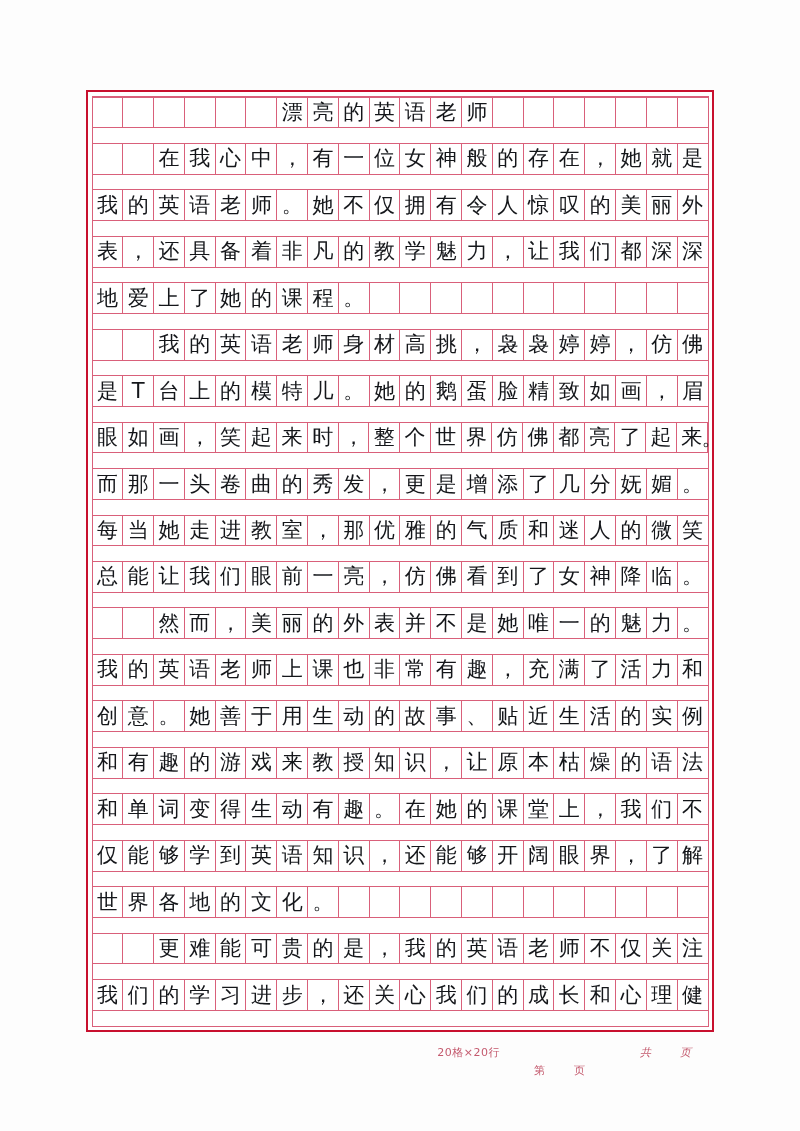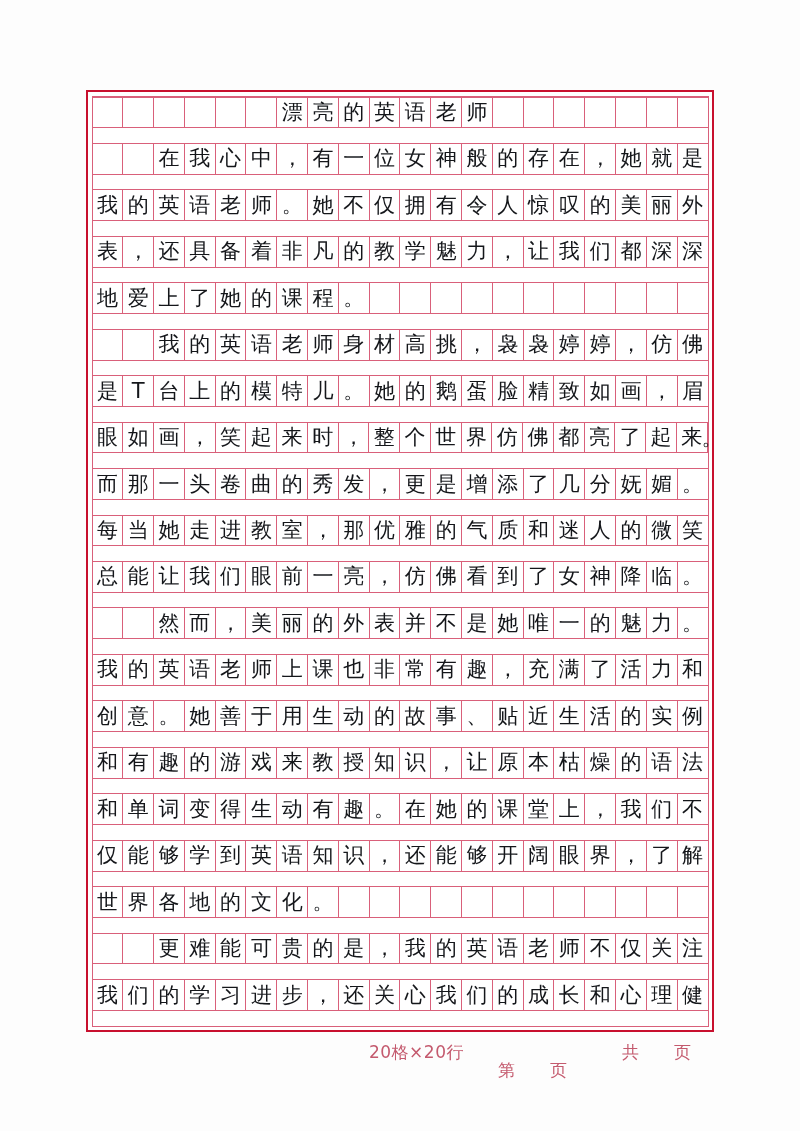--- a/index.html
+++ b/index.html
@@ -108,26 +108,26 @@
   #footer {
     position: absolute;
     left: 86px;
     top: 1039px;
     width: 628px;
     height: 26px;
     display: flex;
     align-items: center;
     justify-content: flex-end;
     color: #c45a6e;
-    font-size: 17px;
+    font-size: 11px;
     font-family: "DejaVu Sans", "Liberation Sans", sans-serif;
   }
   #footer .f-spec { margin-right: 34px; letter-spacing: 0.5px; }
   #footer .f-page { margin-right: 46px; letter-spacing: 9px; margin-top: 36px; }
-  #footer .f-total { margin-right: 14px; letter-spacing: 9px; }
+  #footer .f-total { margin-right: 14px; letter-spacing: 9px; font-style: italic; }
 </style>
 </head>
 <body>
 
 <div id="page">
 
   <div id="grid-frame">
     <div id="grid-inner">
       <div id="rows">
           <div class="row-wrap">

